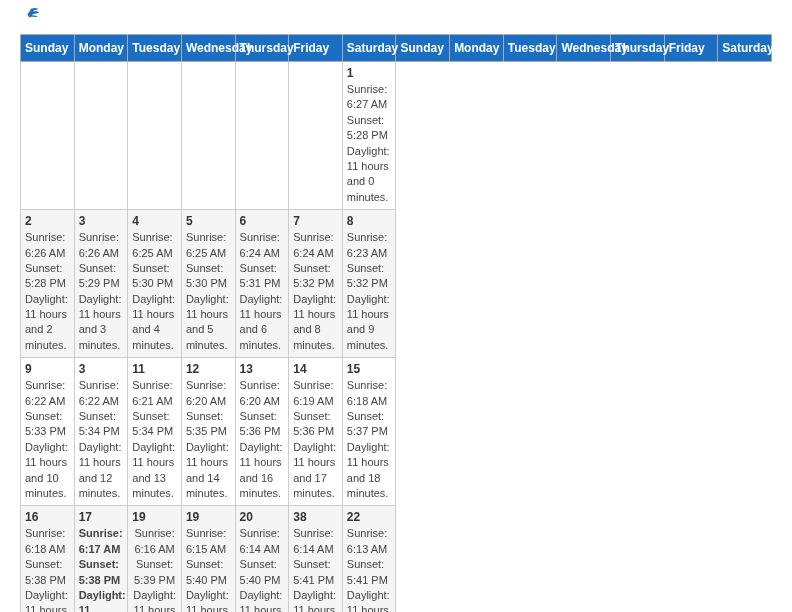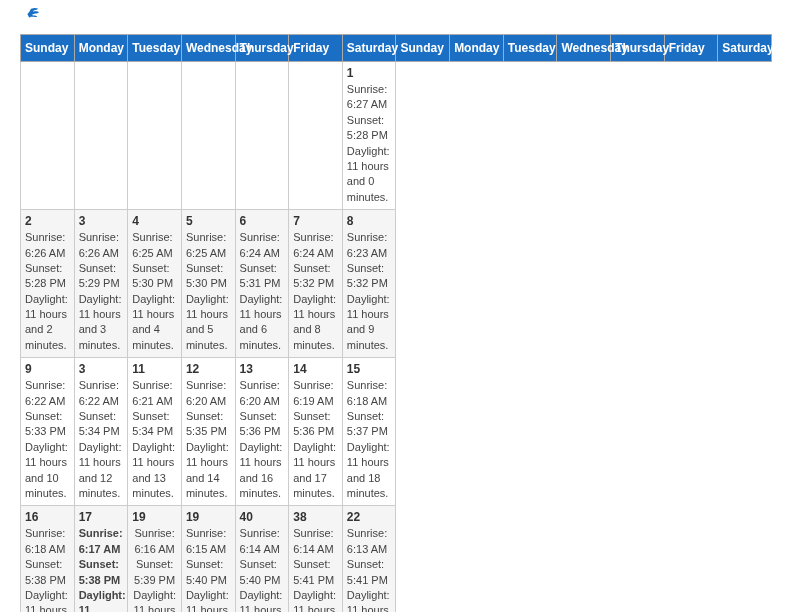--- a/index.html
+++ b/index.html
@@ -267,21 +267,21 @@
 and 22 minutes.</div>
         </td>
         <td>
           <span class="day-number">19</span>
           <div class="day-info" style="white-space: pre-line;">Sunrise: 6:15 AM
 Sunset: 5:40 PM
 Daylight: 11 hours
 and 24 minutes.</div>
         </td>
         <td>
-          <span class="day-number">40</span>
+          <span class="day-number">20</span>
           <div class="day-info" style="white-space: pre-line;">Sunrise: 6:14 AM
 Sunset: 5:40 PM
 Daylight: 11 hours
 and 25 minutes.</div>
         </td>
         <td>
           <span class="day-number">38</span>
           <div class="day-info" style="white-space: pre-line;">Sunrise: 6:14 AM
 Sunset: 5:41 PM
 Daylight: 11 hours

